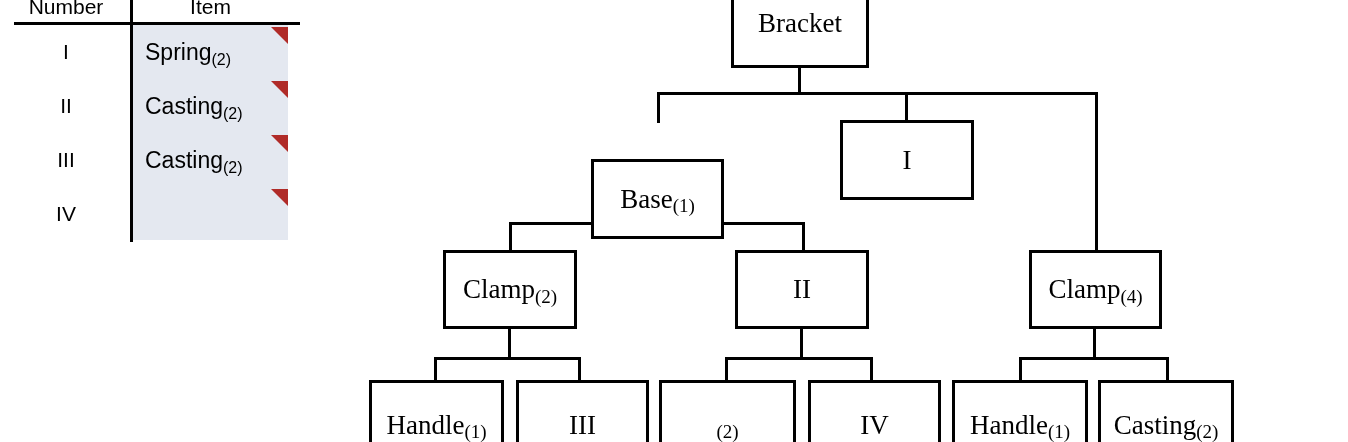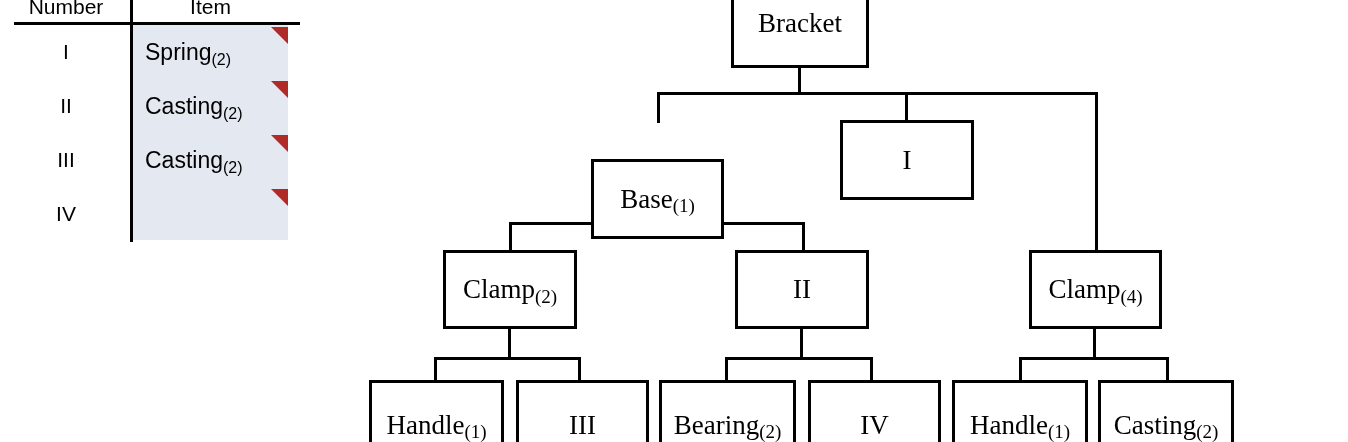--- a/index.html
+++ b/index.html
@@ -244,21 +244,20 @@
 
   <div class="node" style="left:369px; top:380px; width:135px; height:90px;">
     <span class="lbl">Handle</span>
       <sub>(1)</sub>
   </div>
   <div class="node" style="left:516px; top:380px; width:133px; height:90px;">
     <span class="lbl">III</span>
       <sub></sub>
   </div>
   <div class="node" style="left:659px; top:380px; width:137px; height:90px;">
-    <span class="lbl">Bearing</span>
       <sub>(2)</sub>
   </div>
   <div class="node" style="left:808px; top:380px; width:133px; height:90px;">
     <span class="lbl">IV</span>
       <sub></sub>
   </div>
   <div class="node" style="left:952px; top:380px; width:136px; height:90px;">
     <span class="lbl">Handle</span>
       <sub>(1)</sub>
   </div>

